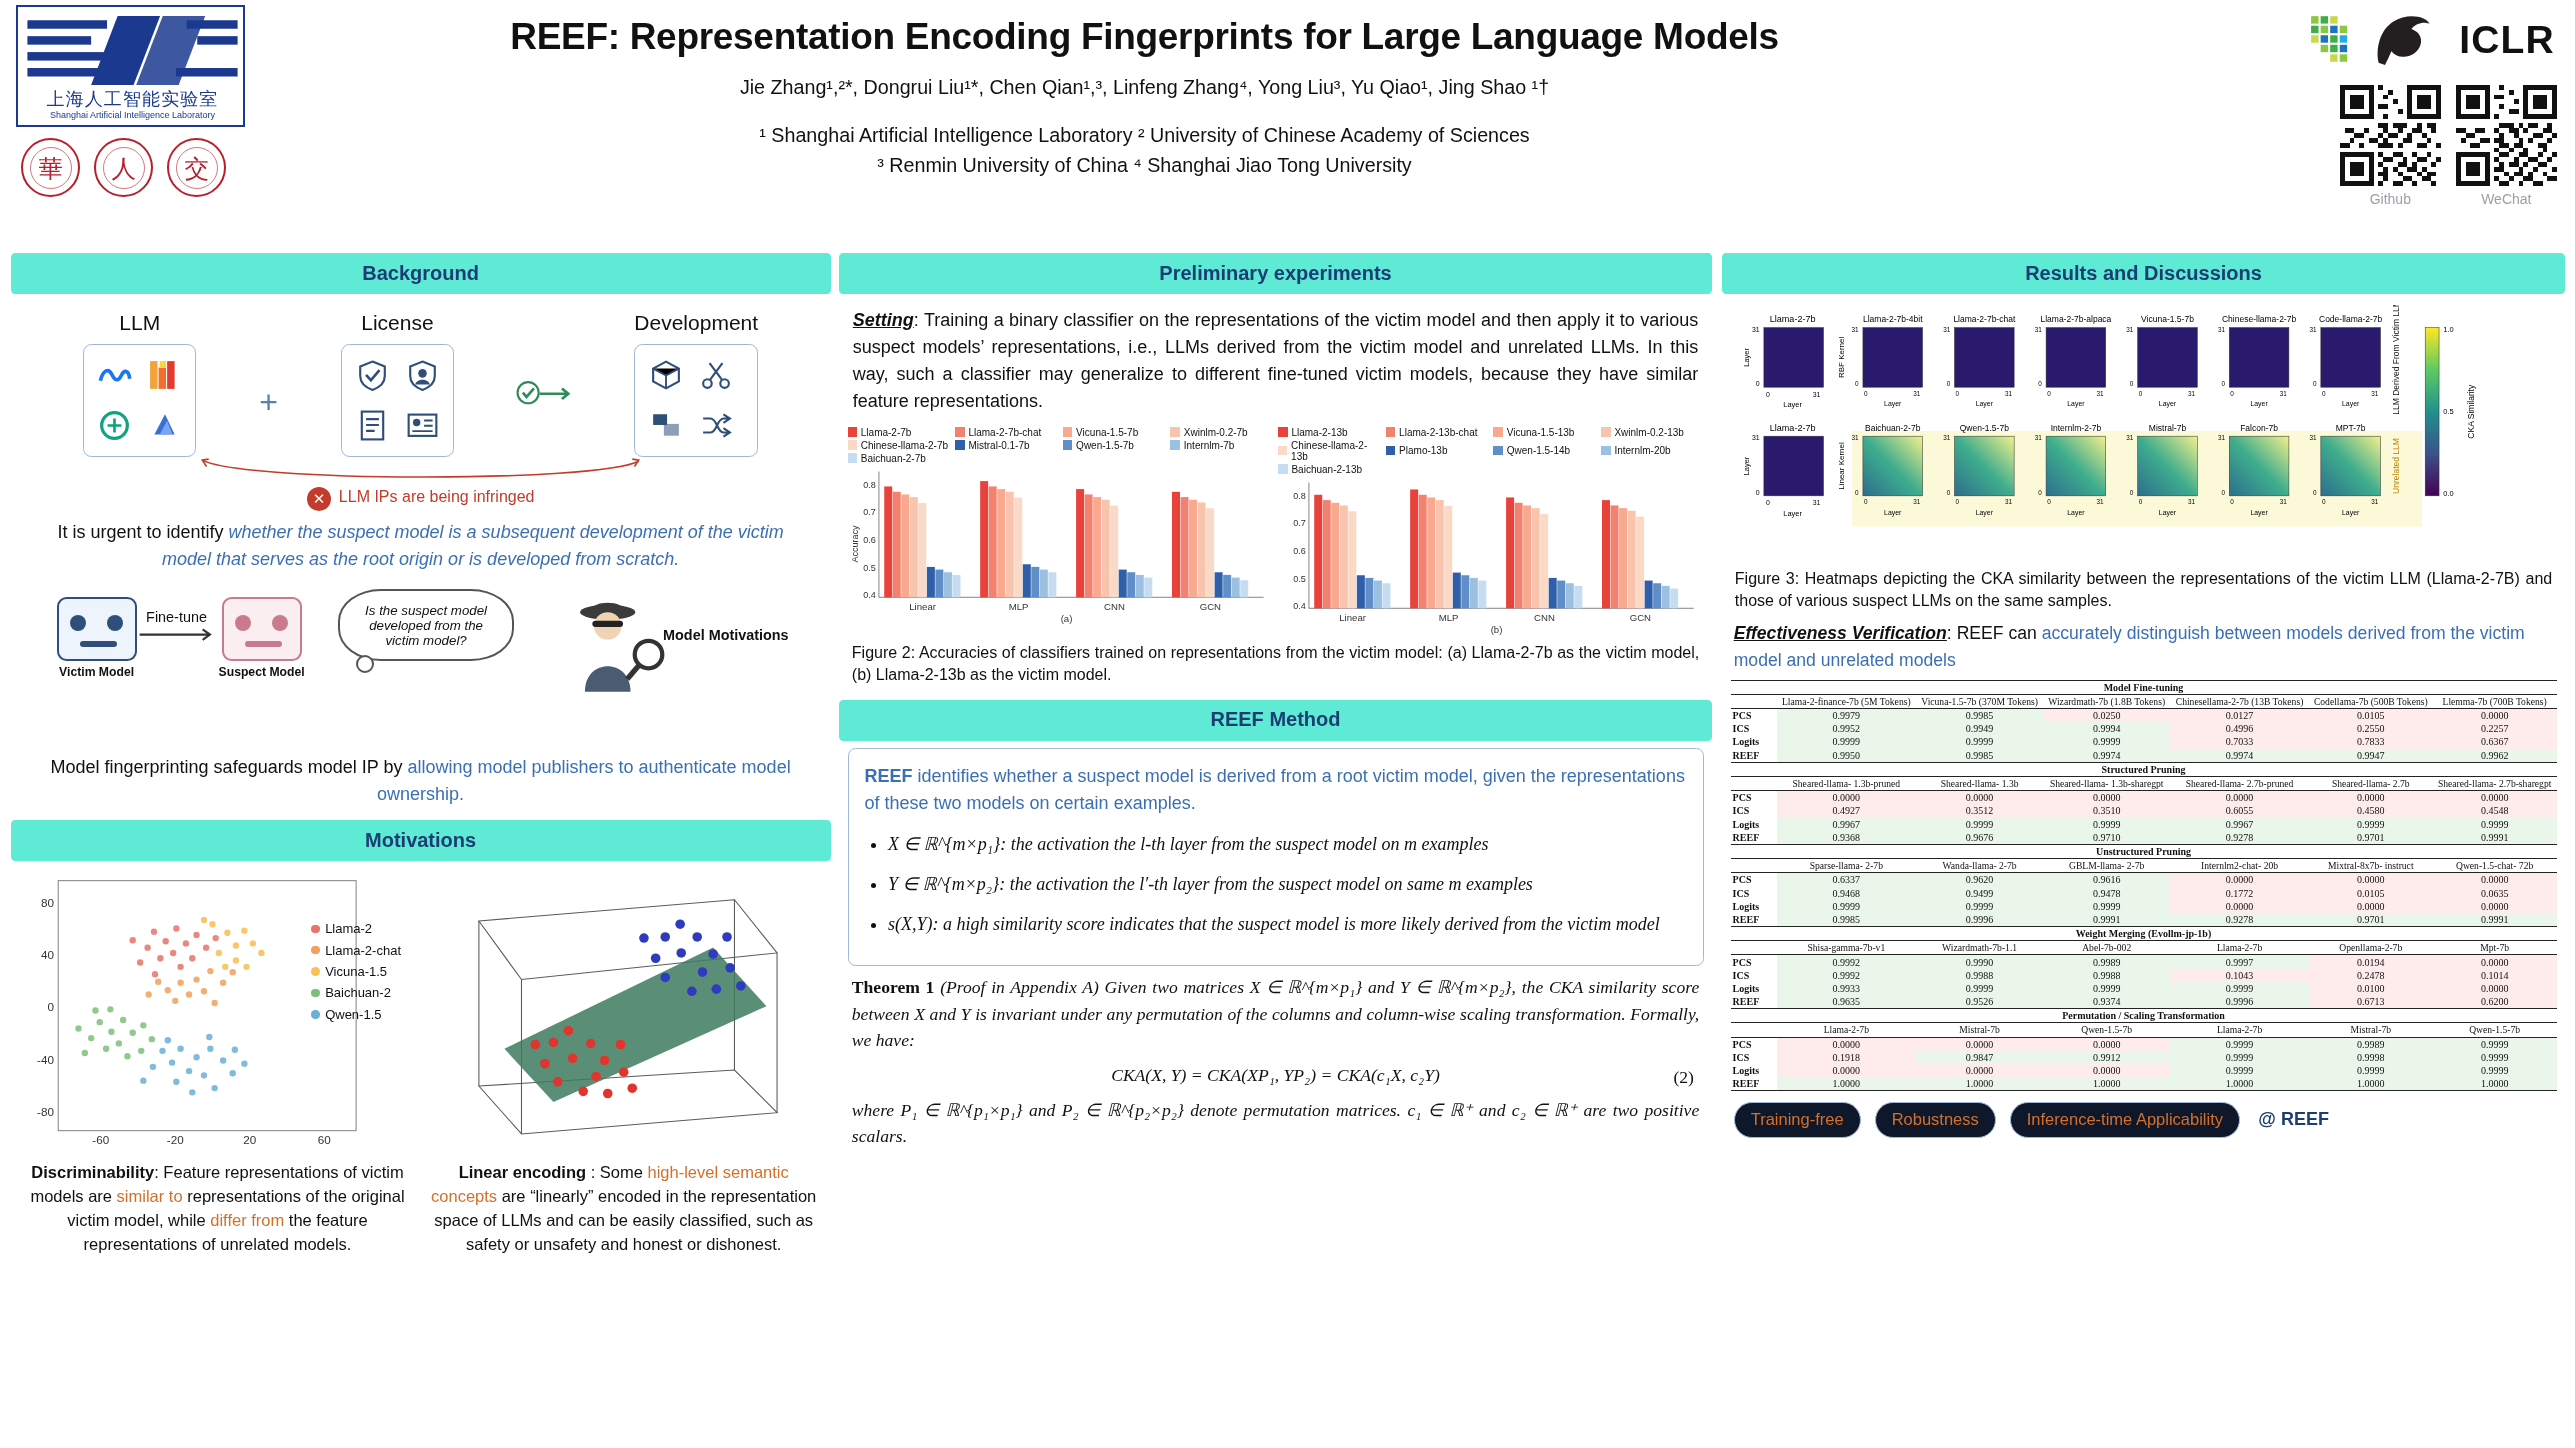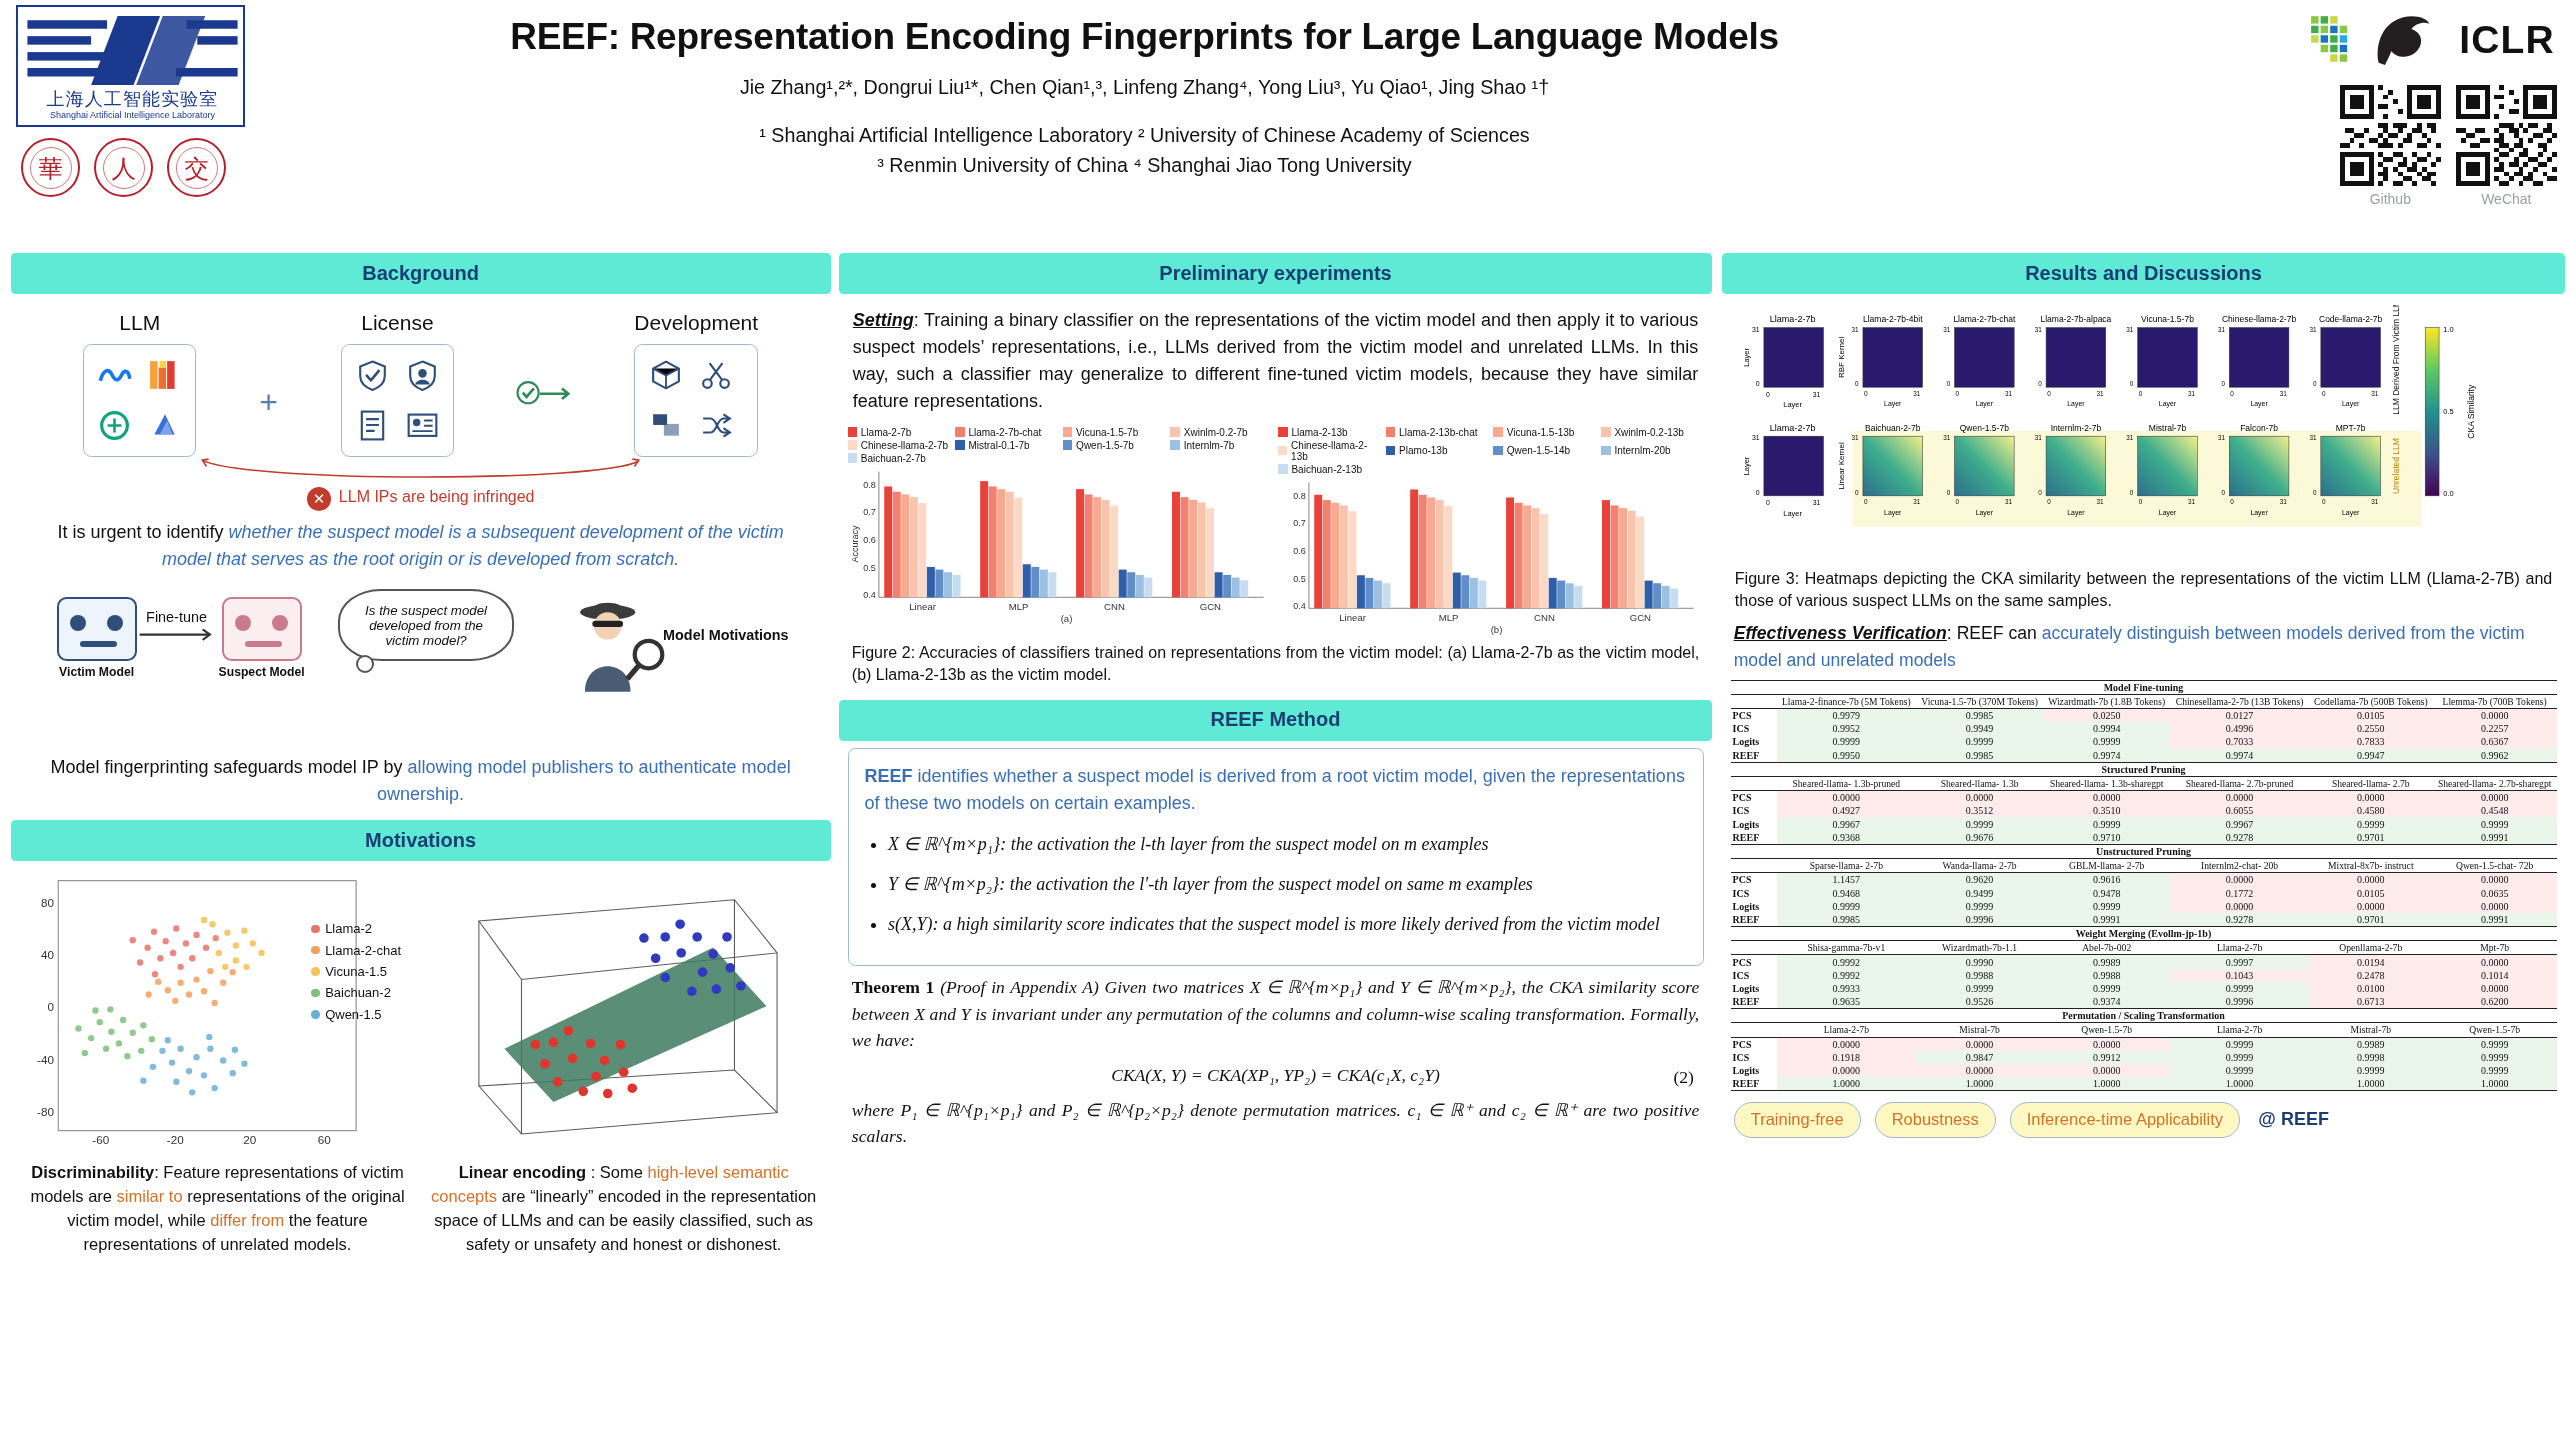--- a/index.html
+++ b/index.html
@@ -136,21 +136,21 @@
   table.res td, table.res th { padding:1.1px 2.1px; text-align:center; }
   table.res .grp { font-weight:bold; border-top:1.1px solid #222; border-bottom:0.5px solid #222; }
   table.res .hdr td { border-bottom:0.5px solid #222; font-size:9.6px; line-height:1.15; }
   table.res .rowlab { text-align:left; font-weight:bold; width:46px; }
   .cell-green { background:#eaf6ea; }
   .cell-pink { background:#fdeceb; }
   .tbl-top { border-top:1.3px solid #222; }
   .tbl-bot { border-bottom:1.3px solid #222; }
 
   .tags { display:flex; gap:14px; align-items:center; padding:10.6px 3.2px 0 3.2px; }
-  .tag { border:1.6px solid #9fb8d8; border-radius:21px; padding:7.5px 16px; color:#d4702a; font-size:16.5px; background:#fef9c3; }
+  .tag { border:1.6px solid #9fb8d8; border-radius:21px; padding:7.5px 16px; color:#d4702a; font-size:16.5px; background:#0f172a; }
   .reef-brand { font-size:18px; font-weight:bold; color:#1a3e73; margin-left:4.3px; }
 </style>
 </head>
 <body>
 
 <div class="poster">
 
   <div class="header">
 
     <div class="logo-left">
@@ -1326,21 +1326,21 @@
 2-7b</td>
               <td>Internlm2-chat-
 20b</td>
               <td>Mixtral-8x7b-
 instruct</td>
               <td>Qwen-1.5-chat-
 72b</td>
             </tr>
             <tr>
               <td class="rowlab">PCS</td>
-              <td class="cell-green">1.1457</td>
+              <td class="cell-green">0.6337</td>
               <td class="cell-green">0.9620</td>
               <td class="cell-green">0.9616</td>
               <td class="cell-pink">0.0000</td>
               <td class="cell-pink">0.0000</td>
               <td class="cell-pink">0.0000</td>
             </tr>
             <tr>
               <td class="rowlab">ICS</td>
               <td class="cell-green">0.9468</td>
               <td class="cell-green">0.9499</td>

